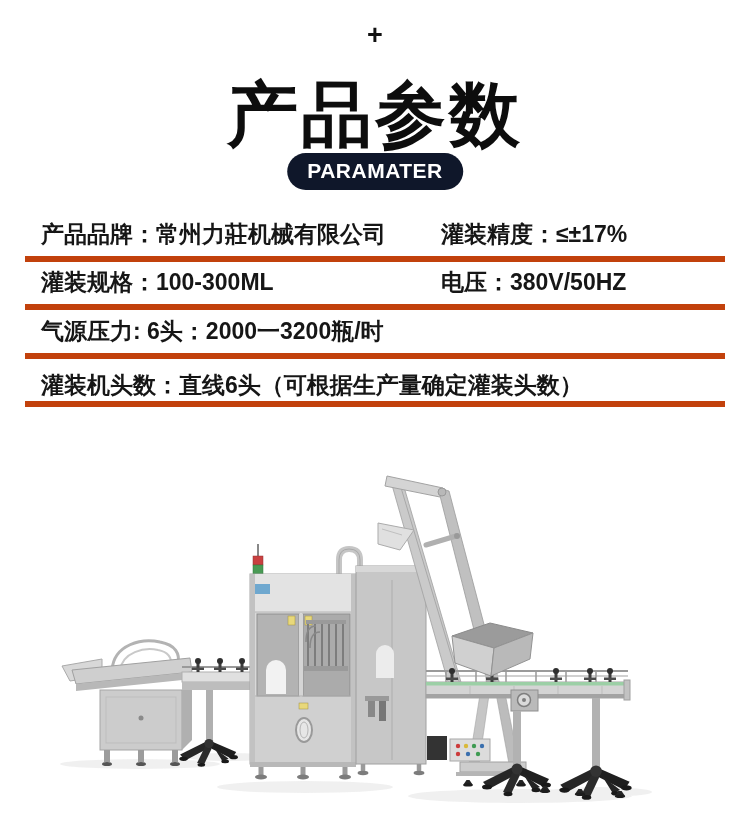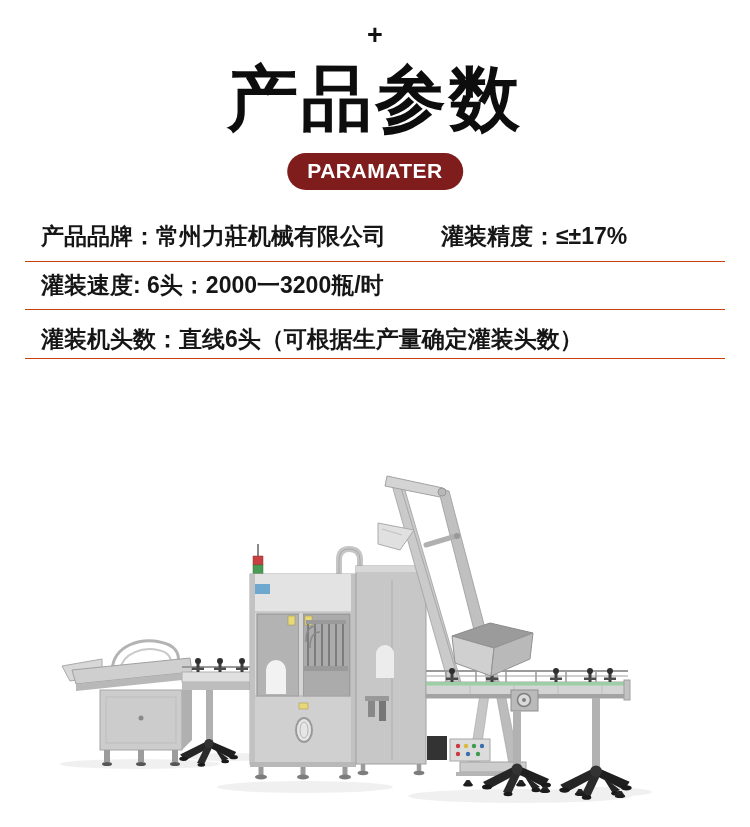--- a/index.html
+++ b/index.html
@@ -1,27 +1,27 @@
 <!DOCTYPE html>
 <html><head>
 <meta charset="utf-8">
 <style>
   html,body{margin:0;padding:0;background:#ffffff;}
   .page{position:relative;width:750px;height:827px;background:#fff;overflow:hidden;
         font-family:"Liberation Sans","DejaVu Sans",sans-serif;color:#1a1a1a;}
   .plus{position:absolute;top:20px;left:0;right:0;text-align:center;
         font-size:27px;font-weight:900;color:#111;}
-  .title{position:absolute;top:52px;left:0;right:0;margin:0;text-align:center;
+  .title{position:absolute;top:52px;left:0;right:0;margin:16px;text-align:center;
          font-size:71px;font-weight:900;letter-spacing:3px;color:#0d0d0d;}
   .badge{position:absolute;top:153px;left:50%;transform:translateX(-50%);
-         background:#7f1d1d;color:#ffffff;font-size:21px;font-weight:bold;
+         background:#0f172a;color:#ffffff;font-size:21px;font-weight:bold;
          padding:6px 20px 7px 20px;border-radius:22px;letter-spacing:0.5px;}
   .spec-table{position:absolute;top:213px;left:25px;width:700px;}
   .spec-row{display:flex;align-items:center;height:48.5px;box-sizing:border-box;
-            border-bottom:1px solid #c2410c;font-size:23px;font-weight:bold;
+            border-bottom:6px solid #c2410c;font-size:23px;font-weight:bold;
             color:#161616;}
   .cell-left{flex:0 0 400px;padding-left:16px;white-space:nowrap;}
   .cell-right{flex:1;white-space:nowrap;}
   .spec-row.full .cell-left{flex:1;margin-top:11px;}
   .machine{position:absolute;top:455px;left:0;width:750px;height:372px;}
   .machine svg{display:block;}
 </style>
 </head>
 <body>
 
@@ -30,21 +30,25 @@
   <div class="plus">+</div>
   <h1 class="title">产品参数</h1>
   <div class="badge">PARAMATER</div>
 
   <div class="spec-table">
     <div class="spec-row">
       <div class="cell-left">产品品牌：常州力莊机械有限公司</div>
       <div class="cell-right">灌装精度：≤±17%</div>
     </div>
     <div class="spec-row">
-      <div class="cell-left">灌装速度: 6头：2000一3200瓶/时</div>
+      <div class="cell-left">灌装规格：100-300ML</div>
+      <div class="cell-right">电压：380V/50HZ</div>
+    </div>
+    <div class="spec-row">
+      <div class="cell-left">气源压力: 6头：2000一3200瓶/时</div>
     </div>
     <div class="spec-row full">
       <div class="cell-left">灌装机头数：直线6头（可根据生产量确定灌装头数）</div>
     </div>
   </div>
 
   <div class="machine">
     <svg width="750" height="372" viewBox="0 455 750 372" xmlns="http://www.w3.org/2000/svg">
       <defs>
         <g id="starbase">

